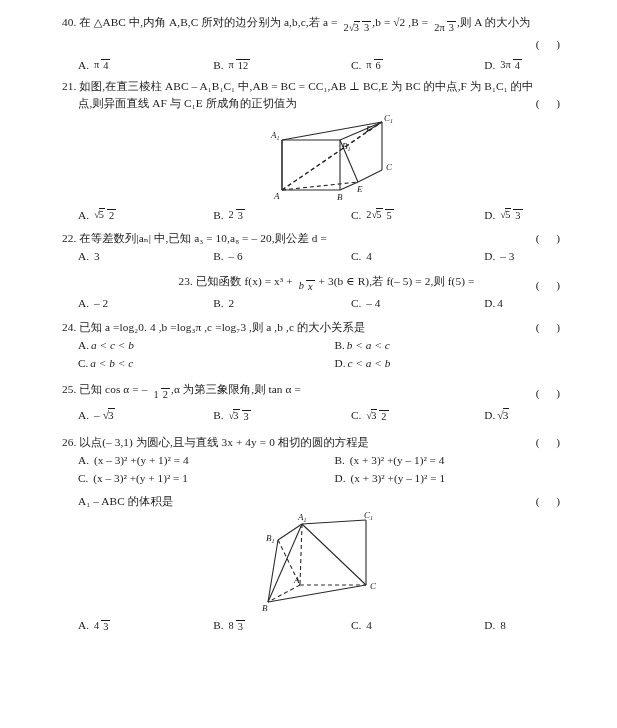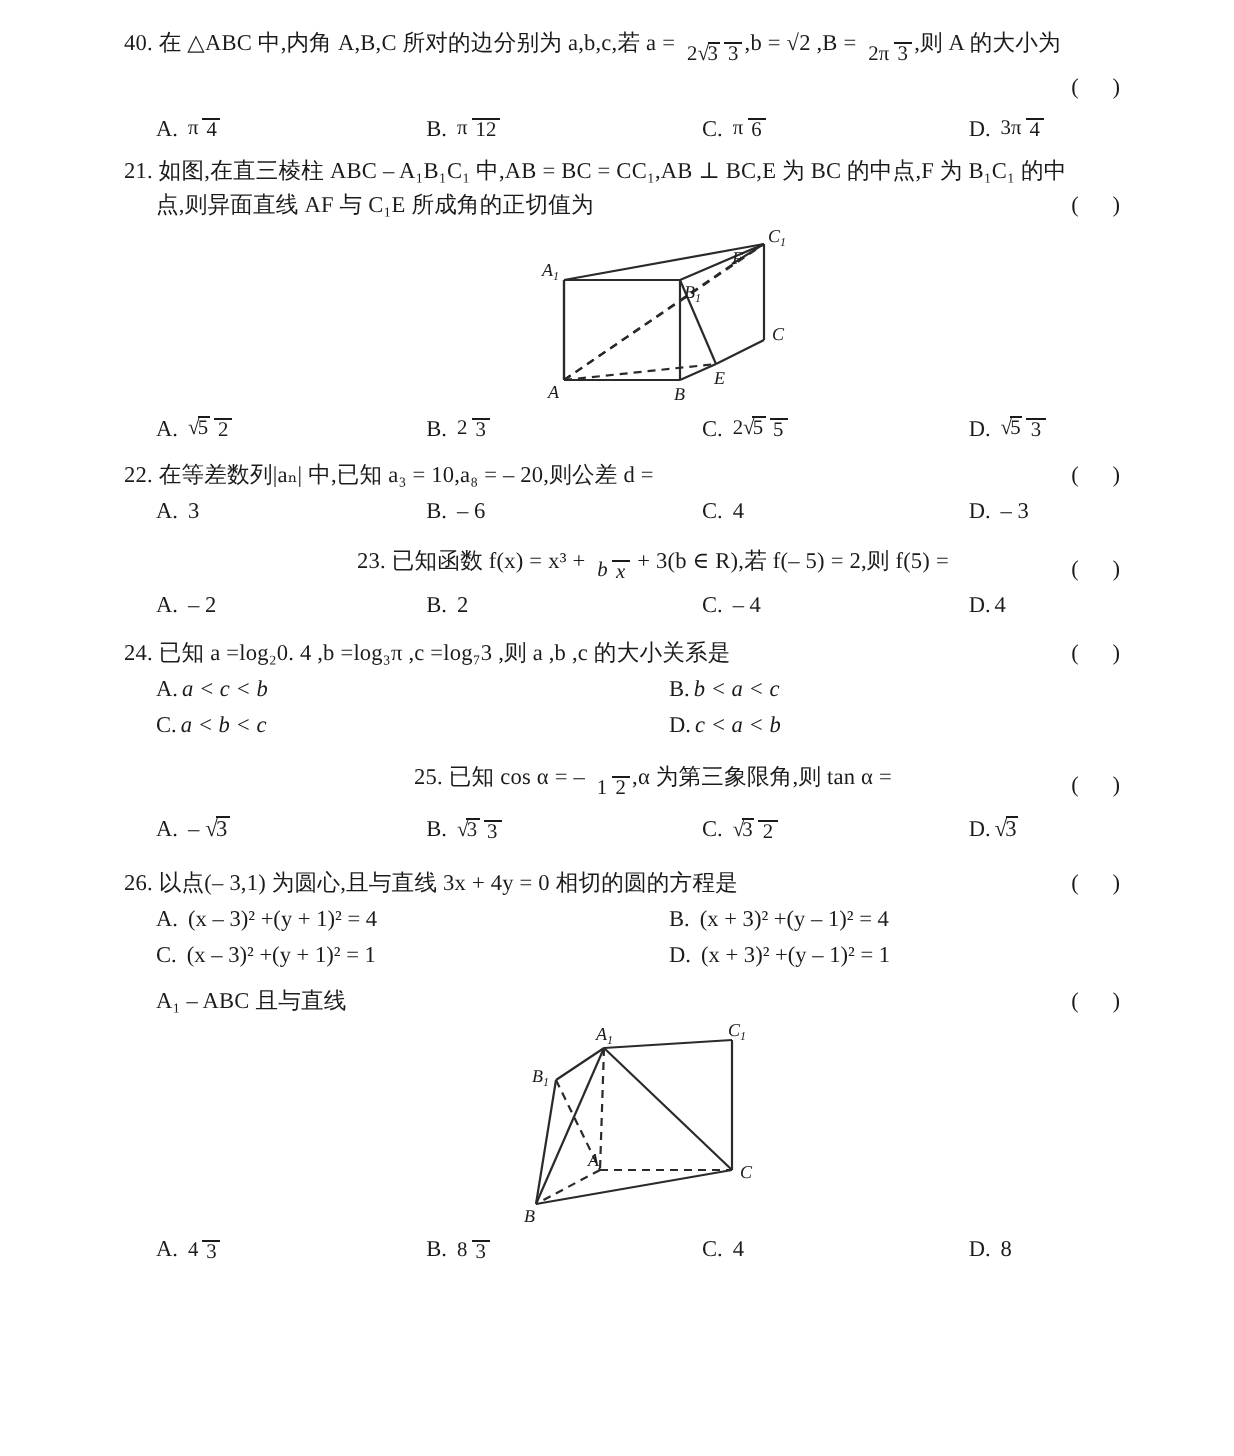--- a/index.html
+++ b/index.html
@@ -286,21 +286,21 @@
         <span class="opt-lbl">C.</span>
         <span class="it">a &lt; b &lt; c</span>
       </div>
       <div class="opt half">
         <span class="opt-lbl">D.</span>
         <span class="it">c &lt; a &lt; b</span>
       </div>
     </div>
   </div>
 
-  <div class="q" style="margin-top:9px;text-align:center;">
+  <div class="q" style="margin-top:9px;">
     <div class="stem" style="position:relative;">
       <span>25.</span>
       <span>已知 cos α = – </span><span class="frac">
           <span class="num2">1</span>
           <span class="den">2</span>
         </span><span>,α 为第三象限角,则 tan α =</span>
       <span class="paren" style="right:24px;top:4px;">(    )</span>
     </div>
     <div class="opts" style="margin-top:7px;">
       <div class="opt w1">
@@ -355,21 +355,21 @@
       <div class="opt half">
         <span class="opt-lbl">D.</span>
         <span class="sp"></span>
           <span>(x + 3)² +(y – 1)² = 1</span>
       </div>
     </div>
   </div>
 
   <div class="q" style="margin-top:6px;">
     <div class="stem indent" style="position:relative;">
-      <span>A₁ – ABC 且与直线</span>
+      <span>A₁ – ABC 的体积是</span>
       <span class="paren" style="right:24px;top:0;">(    )</span>
     </div>
 
     <div class="fig" style="height:104px;">
       <svg width="617" height="104" viewBox="0 0 617 104" style="position:absolute;left:-62px;top:0;">
         <g stroke="#2a2a2a" fill="none" stroke-width="1.1">
 
           <line x1="302" y1="14" x2="366" y2="10"></line>
 
           <line x1="302" y1="14" x2="278" y2="30"></line>

